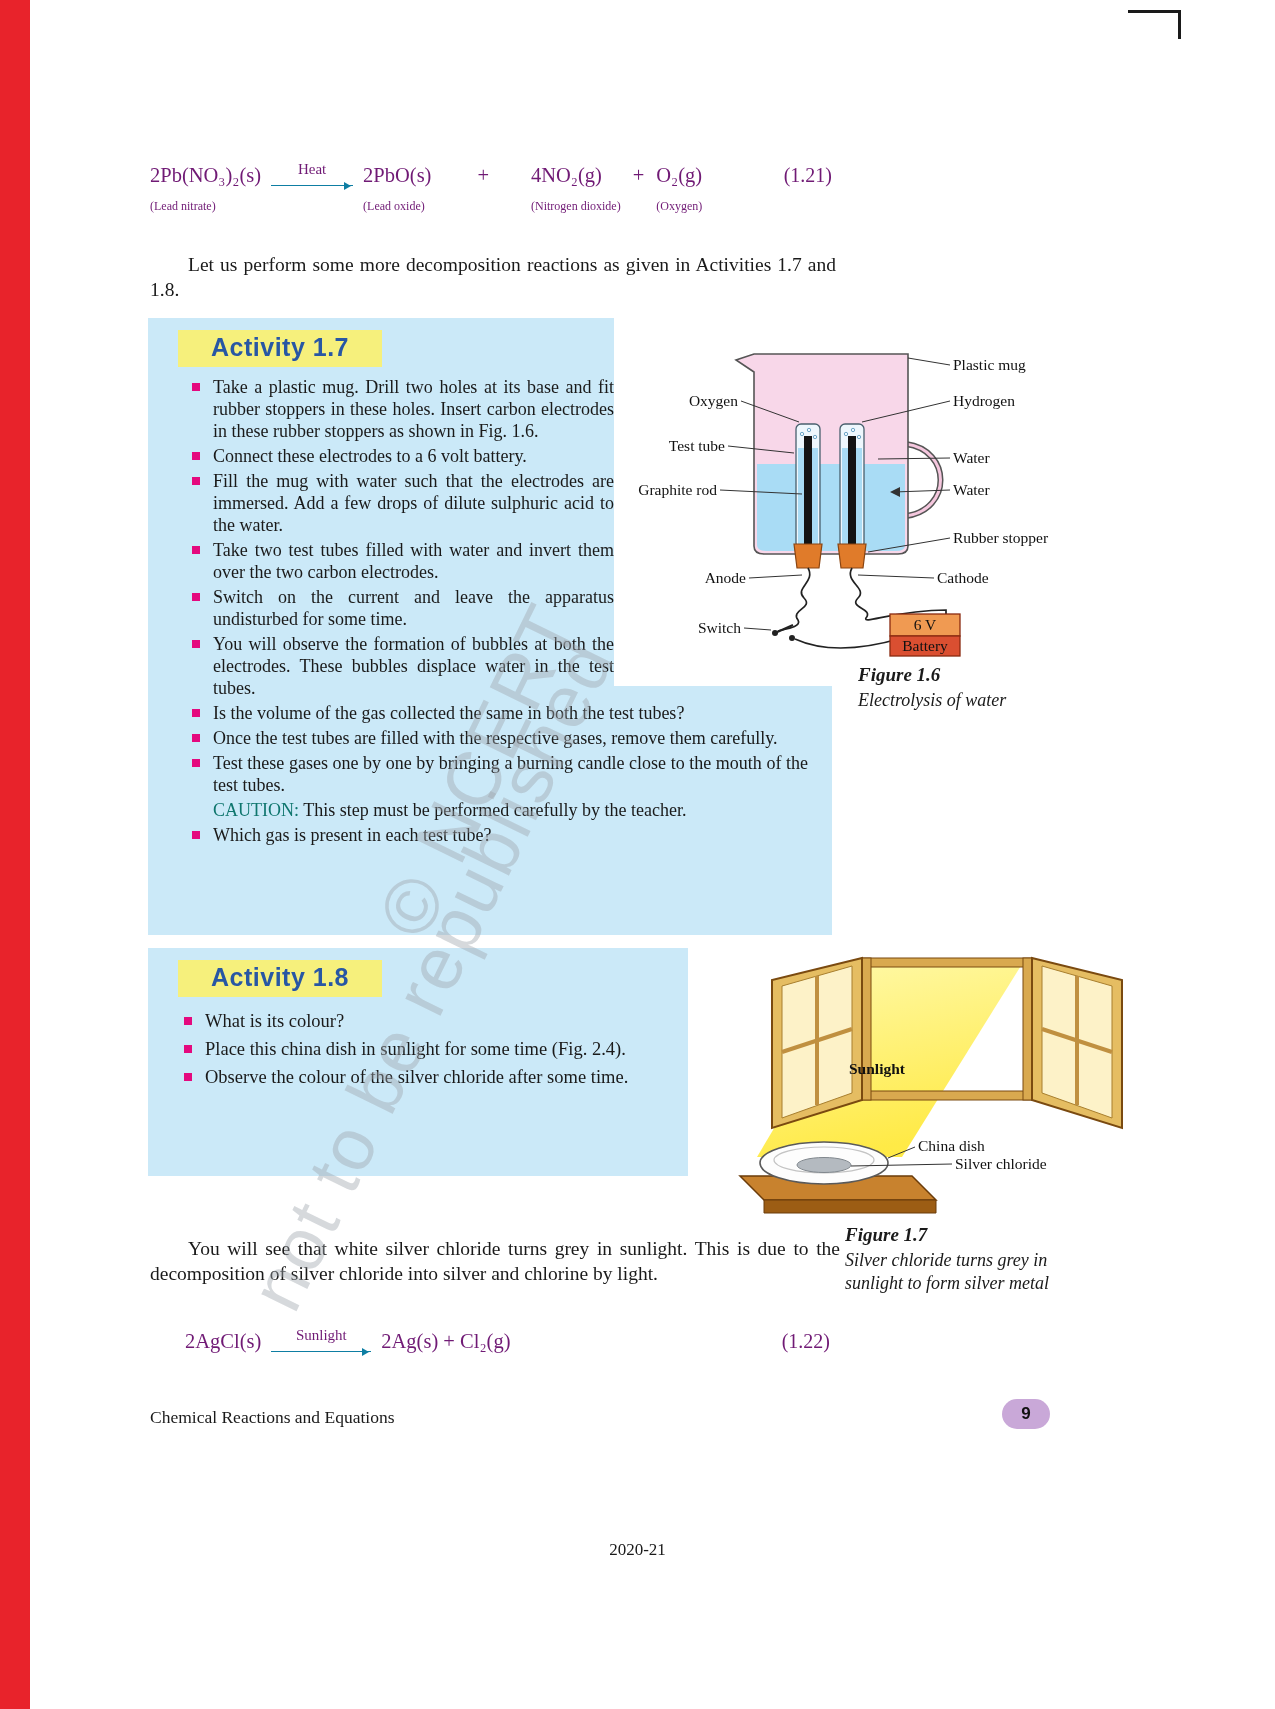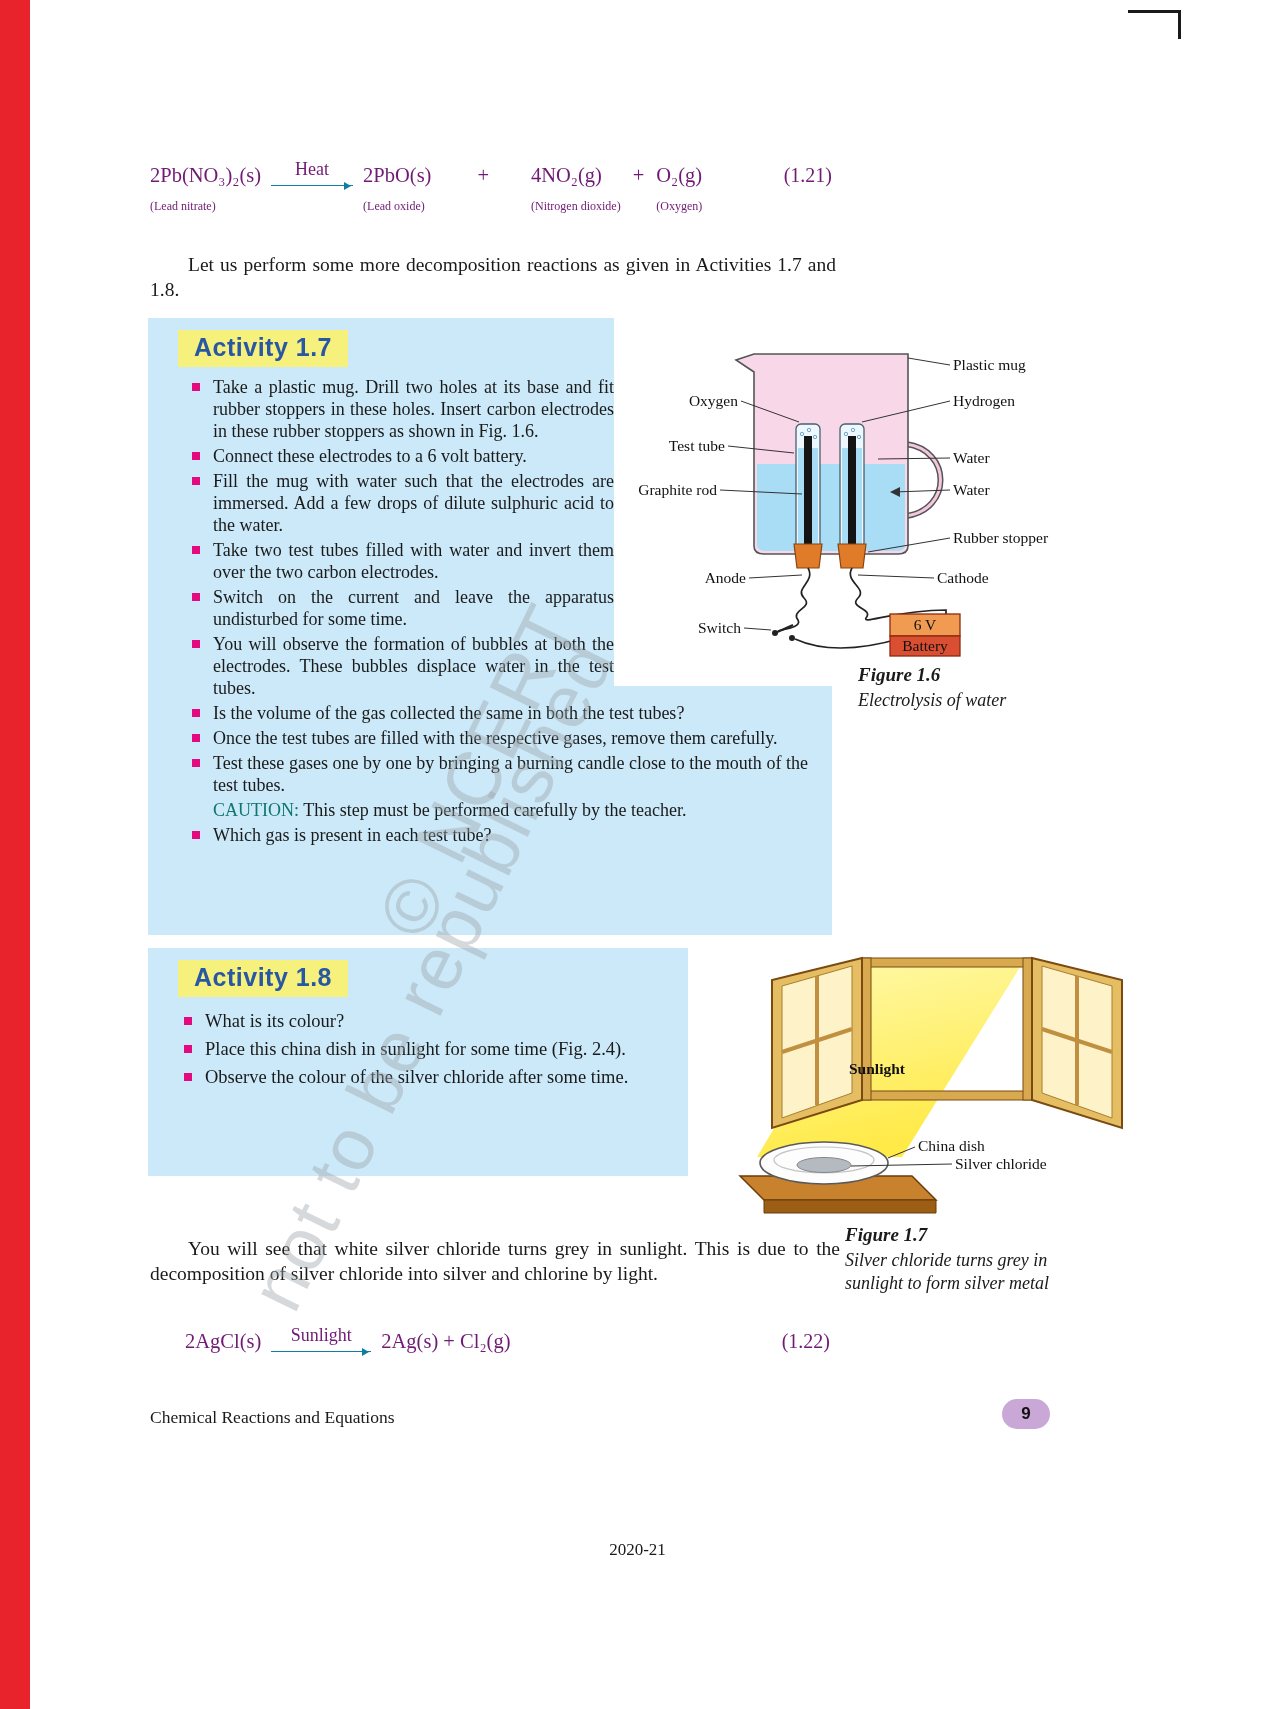--- a/index.html
+++ b/index.html
@@ -24,41 +24,41 @@
   .eq122 { left:185px; top:1328px; width:645px; }
   .eq-row { display:flex; align-items:flex-start; }
   .eq-group { display:flex; flex-direction:column; }
   .eq-f { font-size:20.5px; white-space:nowrap; line-height:26px; }
   .eq-l { font-size:12px; margin-top:9px; line-height:19px; }
   .wrapnarrow { max-width:92px; }
   .eq-plus { font-size:20.5px; line-height:26px; }
   .plus1 { margin:0 42px 0 46px; }
   .plus2 { margin:0 12px; }
   .rxn-arrow { display:inline-flex; flex-direction:column; align-items:center; margin:0 10px; }
-  .rxn-arrow .lbl { font-size:18px; line-height:15px; }
+  .rxn-arrow .lbl { font-size:15px; line-height:15px; }
   .rxn-arrow .arr { display:block; width:82px; height:8px; border-bottom:1.8px solid #0e7ea3; position:relative; }
   .eq122 .rxn-arrow .arr { width:100px; }
   .rxn-arrow .arr::after { content:""; position:absolute; right:-2px; bottom:-5px; width:0; height:0;
     border:4px solid transparent; border-left:7px solid #0e7ea3; }
   .eq-num { position:absolute; right:0; top:2px; font-size:20px; }
 
   
   .body-par { position:absolute; font-size:19.5px; line-height:1.3; text-align:justify; margin:0; }
   .par1 { left:150px; top:252px; width:686px; text-indent:38px; }
   .par2 { left:150px; top:1236px; width:690px; text-indent:38px; }
 
   
   .activity { position:absolute; background:#cbe9f8; overflow:hidden; }
   .act17 { left:148px; top:318px; width:684px; height:617px; }
   .act18 { left:148px; top:948px; width:540px; height:228px; }
   .cutout { float:right; width:218px; height:368px; background:#ffffff; }
   .act-title-wrap { margin:12px 0 0 30px; }
   .act-title { display:inline-block; background:#f6f07c; color:#2857a4;
     font-family:"Liberation Sans","DejaVu Sans",sans-serif; font-weight:bold; font-size:25px;
-    padding:3px 16px 5px; letter-spacing:.5px; }
+    padding:3px 33px 5px; letter-spacing:.5px; }
   .act-list { margin:9px 24px 0 38px; }
   .act18 .act-list { margin:13px 18px 0 30px; }
   .act-item { position:relative; padding-left:27px; margin-bottom:3px;
     font-size:18px; line-height:22px; text-align:justify; }
   .act18 .act-item { font-size:18.5px; line-height:23px; margin-bottom:5px; }
   .sq { position:absolute; left:6px; top:7px; width:8px; height:8px; background:#e4097e; }
   .act-caution { padding-left:27px; margin-bottom:3px; font-size:18px; line-height:22px; }
   .caution-label { color:#0f766e; }
 
   

